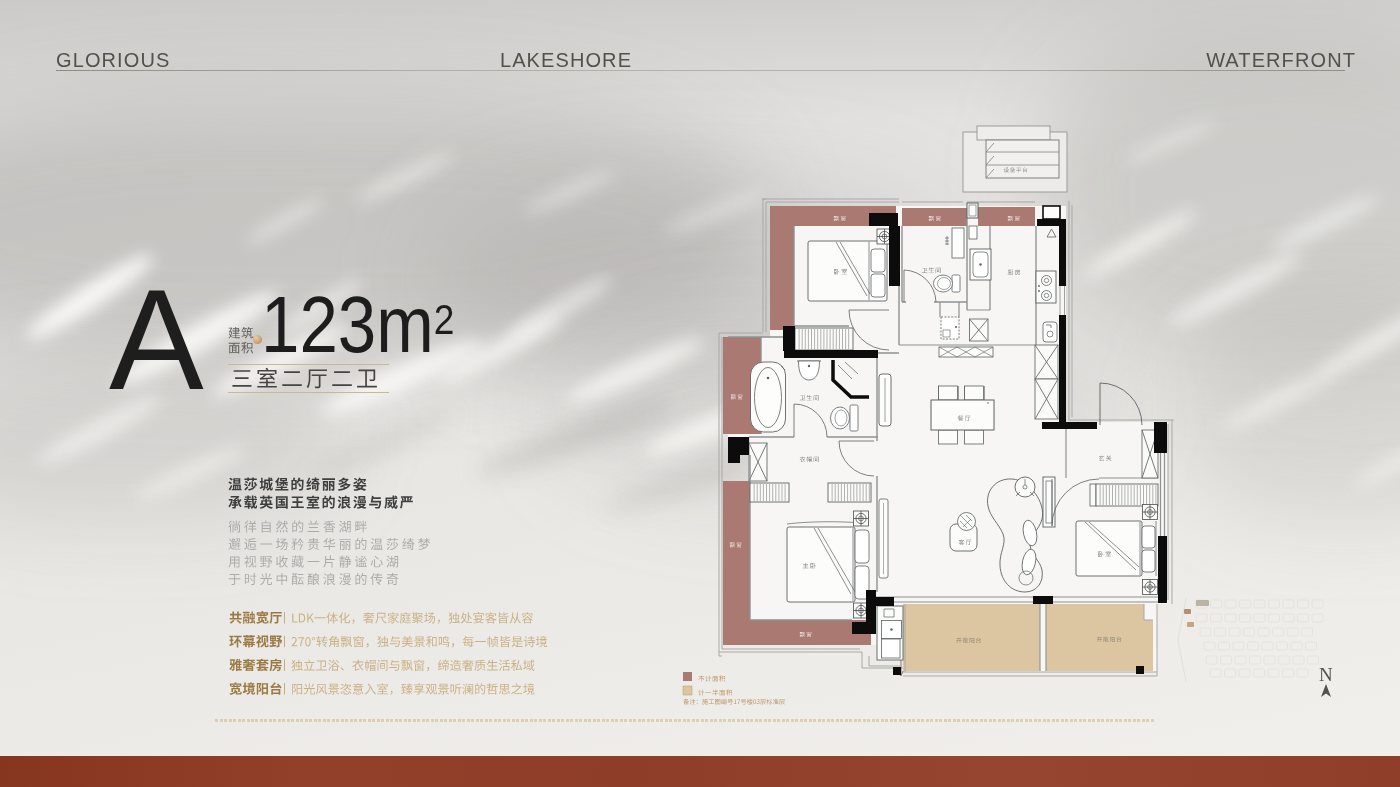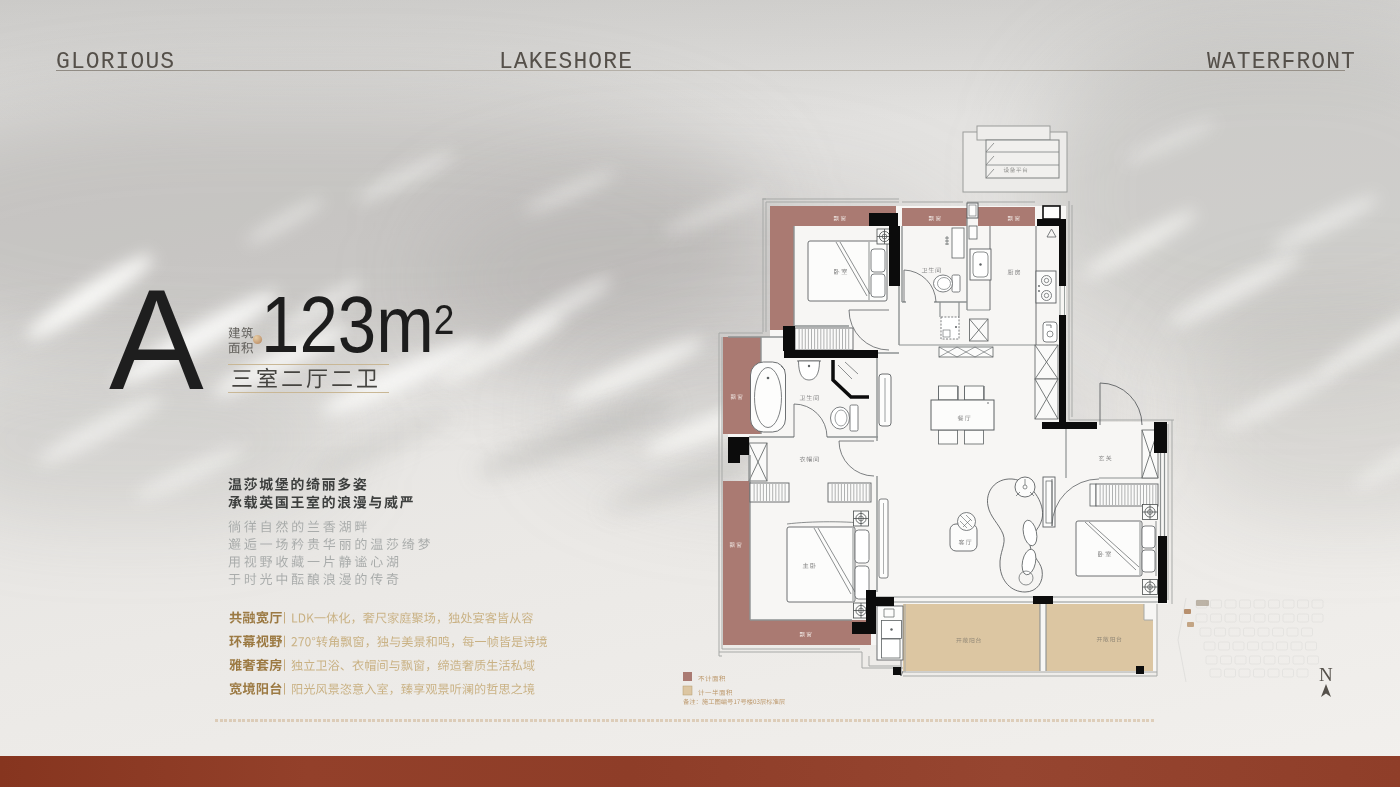--- a/index.html
+++ b/index.html
@@ -1,18 +1,18 @@
 <!DOCTYPE html>
 <html><head><meta charset="utf-8"><style>
 *{margin:0;padding:0;box-sizing:border-box}
 html,body{width:1400px;height:787px;overflow:hidden}
 body{position:relative;font-family:"Liberation Sans",sans-serif;
 background:linear-gradient(168deg,#d9d8d6 0%,#e3e2e0 30%,#ebe9e6 62%,#f2f0ed 100%)}
 .s{position:absolute;border-radius:50%;filter:blur(24px)}
-.hdr{position:absolute;top:49px;font-family:Liberation Mono, monospace;font-size:23px;
+.hdr{position:absolute;top:49px;font-family:Liberation Sans, sans-serif;font-size:20px;
 letter-spacing:1.1px;color:#55504a}
 .hline{position:absolute;left:56px;top:70px;width:1289px;height:1px;
 background:linear-gradient(90deg,#8f8a83,#b3aea6 30%,#b6b1a9 70%,#938d85)}
 .bigA{position:absolute;left:109px;top:269px;font-size:142px;color:#1e1e1e;line-height:1}
 .num{position:absolute;left:261px;top:285px;font-size:80px;color:#1d1d1d;line-height:1;transform:scaleX(.863);transform-origin:0 0}
 .num sup{font-size:43px;vertical-align:18px;letter-spacing:0}
 .redbar{position:absolute;left:0;top:756px;width:1400px;height:31px;
 background:linear-gradient(90deg,#86351f,#93402a 22%,#8e3d28 45%,#964530 72%,#8f3e29)}
 .disc{position:absolute;left:215px;top:719px;width:940px;height:3px;
 background:repeating-linear-gradient(90deg,rgba(193,154,106,.38) 0 3px,rgba(193,154,106,0) 3px 4.5px)}

